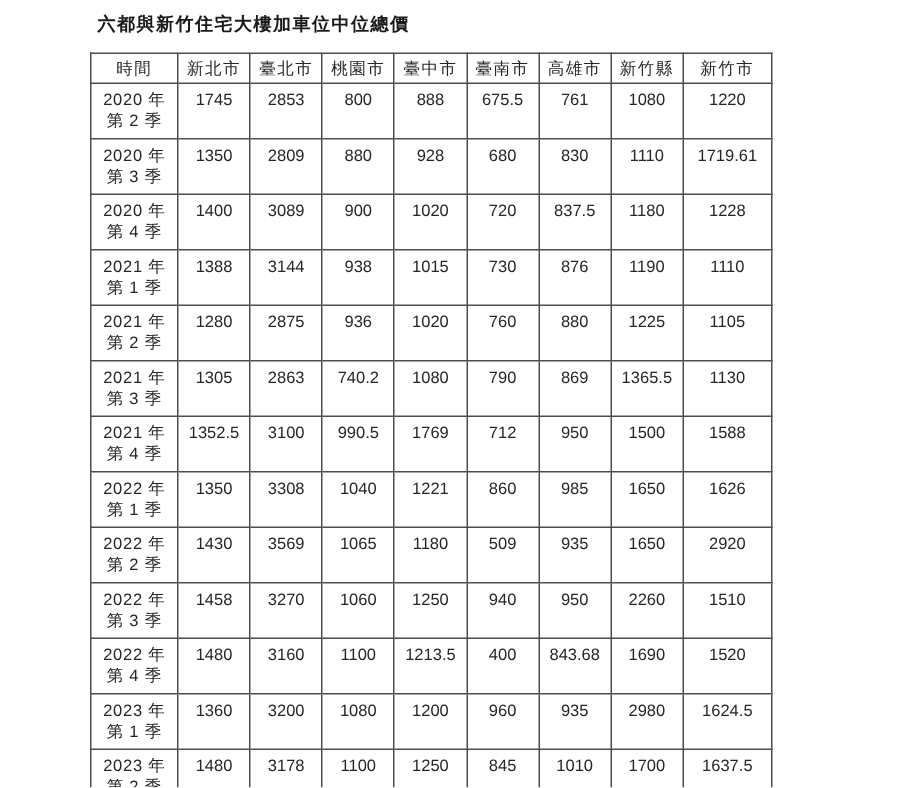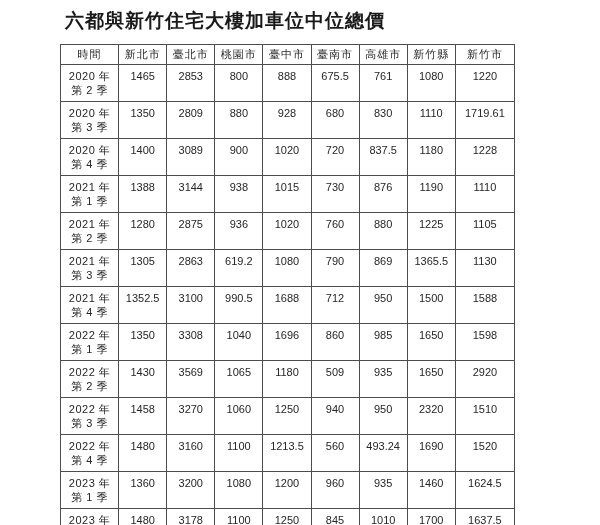--- a/index.html
+++ b/index.html
@@ -16,21 +16,21 @@
     background: #ffffff;
     overflow: hidden;
   }
   .content {
     position: absolute;
     left: 60px;
     top: 8px;
     width: 470px;
   }
   .title {
-    font-size: 19px;
+    font-size: 12px;
     font-weight: bold;
     color: #1a1a1a;
     margin: 0 0 10px 5px;
     letter-spacing: 1px;
   }
   table.data-table {
     border-collapse: collapse;
     table-layout: fixed;
     width: 455px;
     background: #ffffff;
@@ -90,21 +90,21 @@
           <th>臺南市</th>
           <th>高雄市</th>
           <th>新竹縣</th>
           <th>新竹市</th>
         </tr>
       </thead>
       <tbody>
           <tr>
             <td class="time-cell">2020 年
 第 2 季</td>
-            <td>1465</td>
+            <td>1745</td>
             <td>2853</td>
             <td>800</td>
             <td>888</td>
             <td>675.5</td>
             <td>761</td>
             <td>1080</td>
             <td>1220</td>
           </tr>
           <tr>
             <td class="time-cell">2020 年
@@ -152,50 +152,50 @@
             <td>760</td>
             <td>880</td>
             <td>1225</td>
             <td>1105</td>
           </tr>
           <tr>
             <td class="time-cell">2021 年
 第 3 季</td>
             <td>1305</td>
             <td>2863</td>
-            <td>619.2</td>
+            <td>740.2</td>
             <td>1080</td>
             <td>790</td>
             <td>869</td>
             <td>1365.5</td>
             <td>1130</td>
           </tr>
           <tr>
             <td class="time-cell">2021 年
 第 4 季</td>
             <td>1352.5</td>
             <td>3100</td>
             <td>990.5</td>
-            <td>1688</td>
+            <td>1769</td>
             <td>712</td>
             <td>950</td>
             <td>1500</td>
             <td>1588</td>
           </tr>
           <tr>
             <td class="time-cell">2022 年
 第 1 季</td>
             <td>1350</td>
             <td>3308</td>
             <td>1040</td>
-            <td>1696</td>
+            <td>1221</td>
             <td>860</td>
             <td>985</td>
             <td>1650</td>
-            <td>1598</td>
+            <td>1626</td>
           </tr>
           <tr>
             <td class="time-cell">2022 年
 第 2 季</td>
             <td>1430</td>
             <td>3569</td>
             <td>1065</td>
             <td>1180</td>
             <td>509</td>
             <td>935</td>
@@ -204,45 +204,45 @@
           </tr>
           <tr>
             <td class="time-cell">2022 年
 第 3 季</td>
             <td>1458</td>
             <td>3270</td>
             <td>1060</td>
             <td>1250</td>
             <td>940</td>
             <td>950</td>
-            <td>2320</td>
+            <td>2260</td>
             <td>1510</td>
           </tr>
           <tr>
             <td class="time-cell">2022 年
 第 4 季</td>
             <td>1480</td>
             <td>3160</td>
             <td>1100</td>
             <td>1213.5</td>
-            <td>560</td>
-            <td>493.24</td>
+            <td>400</td>
+            <td>843.68</td>
             <td>1690</td>
             <td>1520</td>
           </tr>
           <tr>
             <td class="time-cell">2023 年
 第 1 季</td>
             <td>1360</td>
             <td>3200</td>
             <td>1080</td>
             <td>1200</td>
             <td>960</td>
             <td>935</td>
-            <td>1460</td>
+            <td>2980</td>
             <td>1624.5</td>
           </tr>
           <tr>
             <td class="time-cell">2023 年
 第 2 季</td>
             <td>1480</td>
             <td>3178</td>
             <td>1100</td>
             <td>1250</td>
             <td>845</td>

